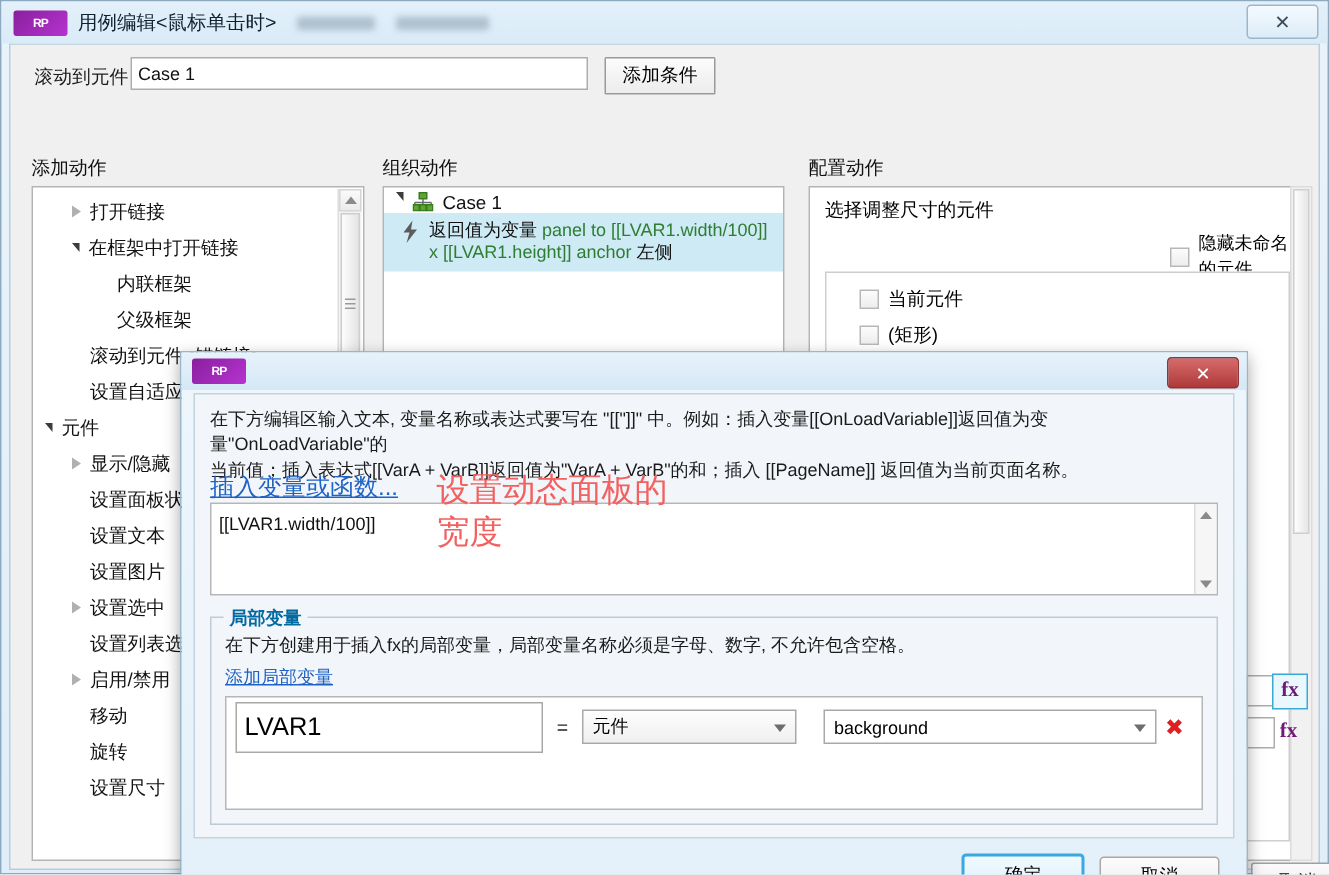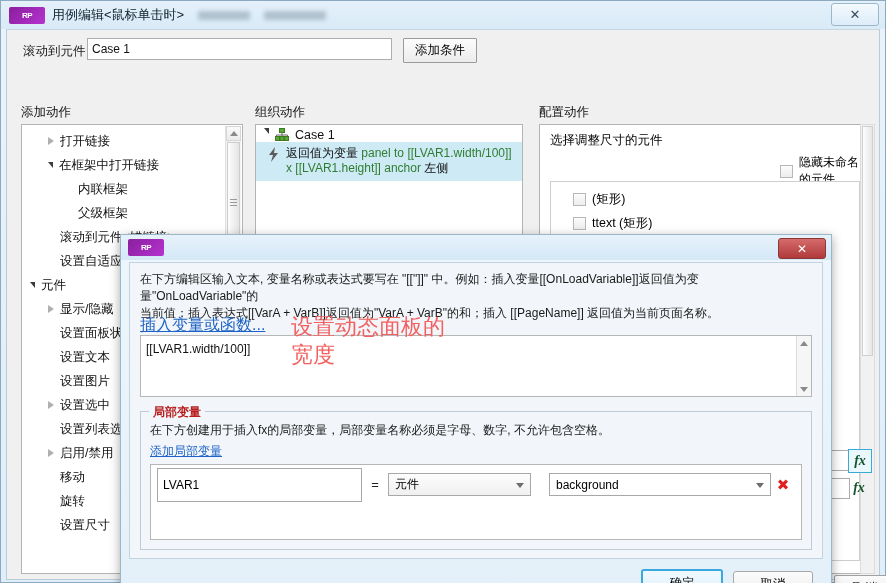--- a/index.html
+++ b/index.html
@@ -119,21 +119,21 @@
   .wrow{display:flex;align-items:center;height:24px;padding-left:22px;font-size:12.5px;}
   
   #cfg-scroll{
     position:absolute;right:4px;top:94px;width:15px;height:450px;background:#f1f1f1;
     border:1px solid #dcdcdc;box-sizing:border-box;
   }
   #cfg-thumb{position:absolute;top:1px;left:1px;width:11px;height:230px;background:linear-gradient(to right,#fefefe,#e6e6e6);border:1px solid #cfcfcf;box-sizing:border-box;}
   
   .fxbtn{
     position:absolute;width:22px;height:22px;display:flex;align-items:center;justify-content:center;
-    font-weight:bold;font-style:italic;font-size:14px;color:#14532d;
+    font-weight:bold;font-size:14px;color:#701a75;
     font-family:"Liberation Serif",serif;
   }
   .fxbtn.sel{border:1px solid #3aa9d4;background:#eaf7fd;}
   .smallbox{position:absolute;width:17px;height:19px;border:1px solid #acacac;background:#fff;}
   
   .mbtn{
     position:absolute;height:24px;width:70px;border:1px solid #a0a0a0;border-radius:2px;
     background:linear-gradient(#fbfbfb,#e9e9e9);display:flex;align-items:center;justify-content:center;font-size:12.5px;
   }
   
@@ -173,32 +173,32 @@
     font-family:"Liberation Serif","DejaVu Serif",serif;white-space:pre-line;
   }
   #expr-sb{position:absolute;right:0;top:0;bottom:0;width:14px;background:#f6f6f6;border-left:1px solid #dcdcdc;}
   .tri-up{width:0;height:0;border-left:4px solid transparent;border-right:4px solid transparent;border-bottom:5px solid #8a8a8a;margin:5px auto 0;}
   .tri-down{width:0;height:0;border-left:4px solid transparent;border-right:4px solid transparent;border-top:5px solid #8a8a8a;margin:0 auto;}
   #local-group{
     position:absolute;left:10px;top:148px;right:10px;bottom:8px;
     border:1px solid #bfcbd4;box-sizing:border-box;
   }
   #local-legend{
-    position:absolute;left:8px;top:-8px;background:#f2f6fa;padding:0 4px;font-size:12px;font-weight:bold;color:#b91c1c;
+    position:absolute;left:8px;top:-8px;background:#f2f6fa;padding:0 4px;font-size:12px;font-weight:bold;color:#0369a1;
   }
   #local-desc{position:absolute;left:9px;top:10px;font-size:12px;color:#1a1a1a;}
   #add-local-link{position:absolute;left:9px;top:31px;font-size:12px;color:#1d62c4;text-decoration:underline;}
   #var-table{
     position:absolute;left:9px;top:52px;right:9px;bottom:9px;
     background:#fff;border:1px solid #b6b6b6;box-sizing:border-box;
   }
   #var-row{position:absolute;left:6px;top:8px;right:6px;height:23px;display:flex;align-items:center;}
   #var-name{
     width:205px;height:23px;border:1px solid #a8a8a8;background:#fff;box-sizing:border-box;
-    display:flex;align-items:center;padding:16px 5px;font-size:12px;
+    display:flex;align-items:center;padding:16px 5px;font-size:17px;
   }
   #eq-sign{width:26px;text-align:center;font-size:13px;color:#222;}
   .combo{
     height:23px;border:1px solid #a8a8a8;background:#fff;box-sizing:border-box;
     display:flex;align-items:center;position:relative;font-size:12px;padding-left:6px;
   }
   .combo .car{
     position:absolute;right:6px;top:9px;width:0;height:0;
     border-left:4px solid transparent;border-right:4px solid transparent;border-top:5px solid #6d6d6d;
   }
@@ -347,20 +347,24 @@
 
     <div class="panel-box" id="cfg-panel">
       <div id="cfg-title">选择调整尺寸的元件</div>
       <div id="hide-unnamed">
         <span class="cbx"></span>
         <span>隐藏未命名的元件</span>
       </div>
       <div id="widget-list">
           <div class="wrow">
             <span class="cbx"></span>
+            <span>当前元件</span>
+          </div>
+          <div class="wrow">
+            <span class="cbx"></span>
             <span>(矩形)</span>
           </div>
           <div class="wrow">
             <span class="cbx"></span>
             <span>ttext (矩形)</span>
           </div>
           <div class="wrow">
             <span class="cbx"></span>
             <span>tpanel (动态面板)</span>
           </div>

